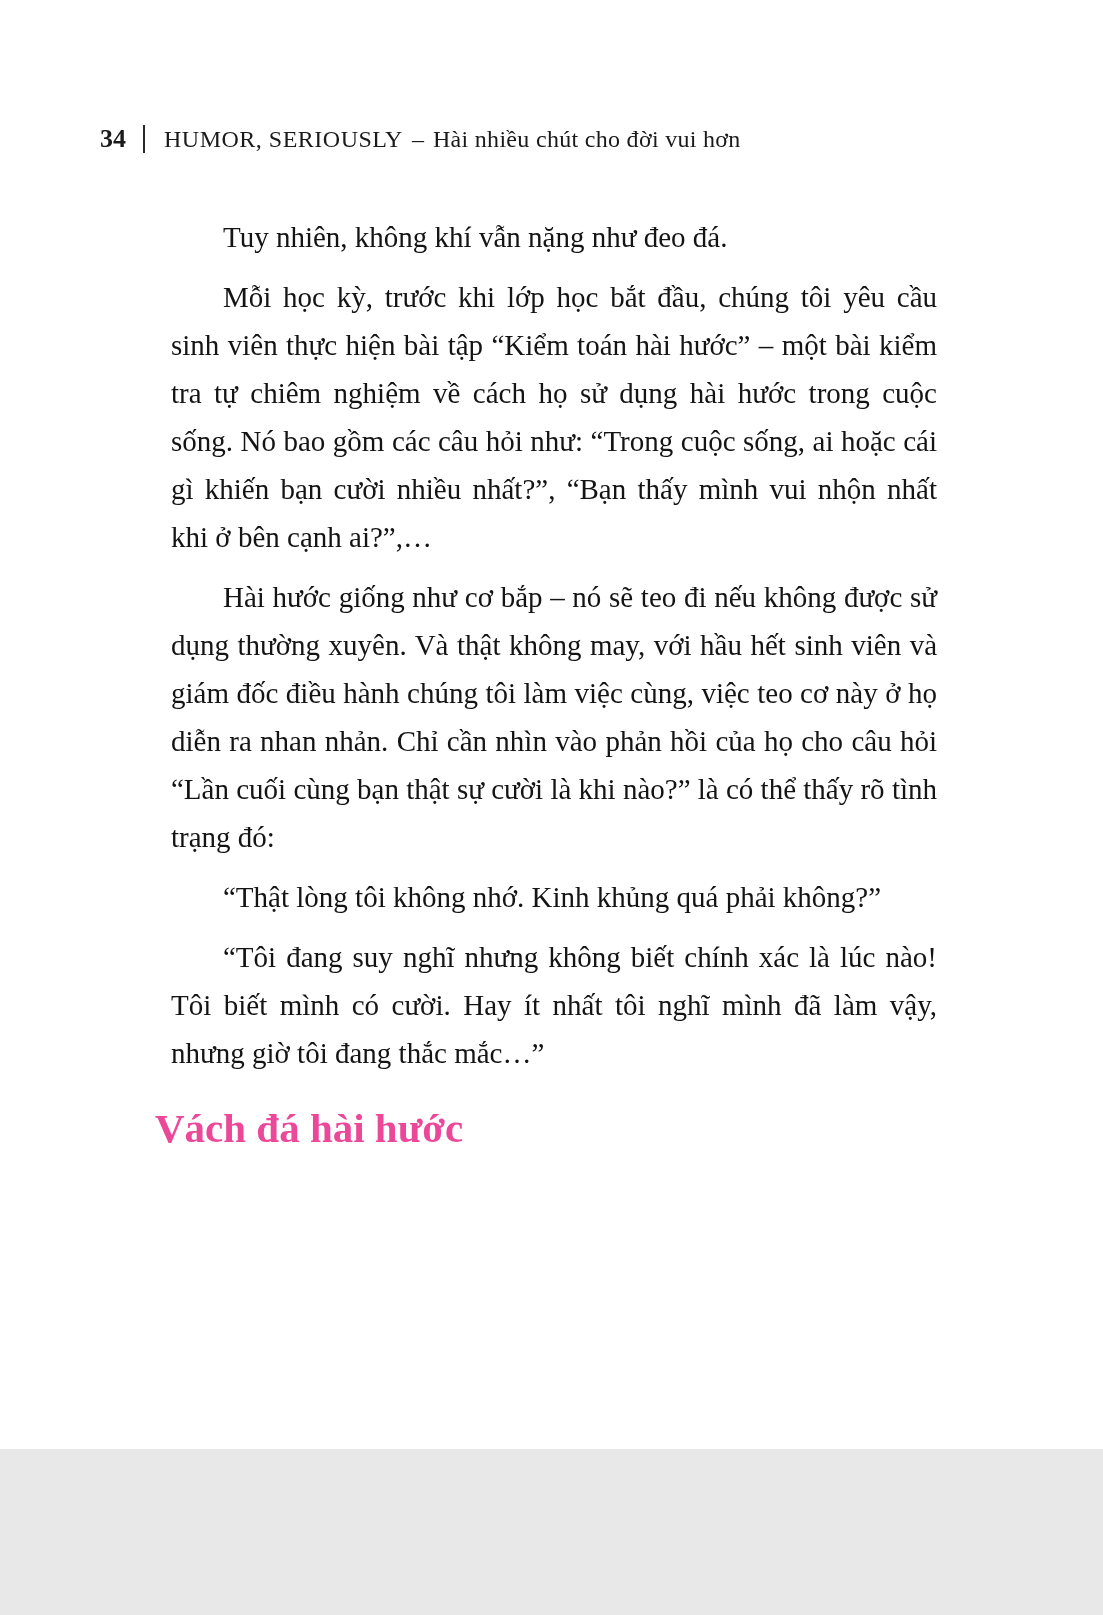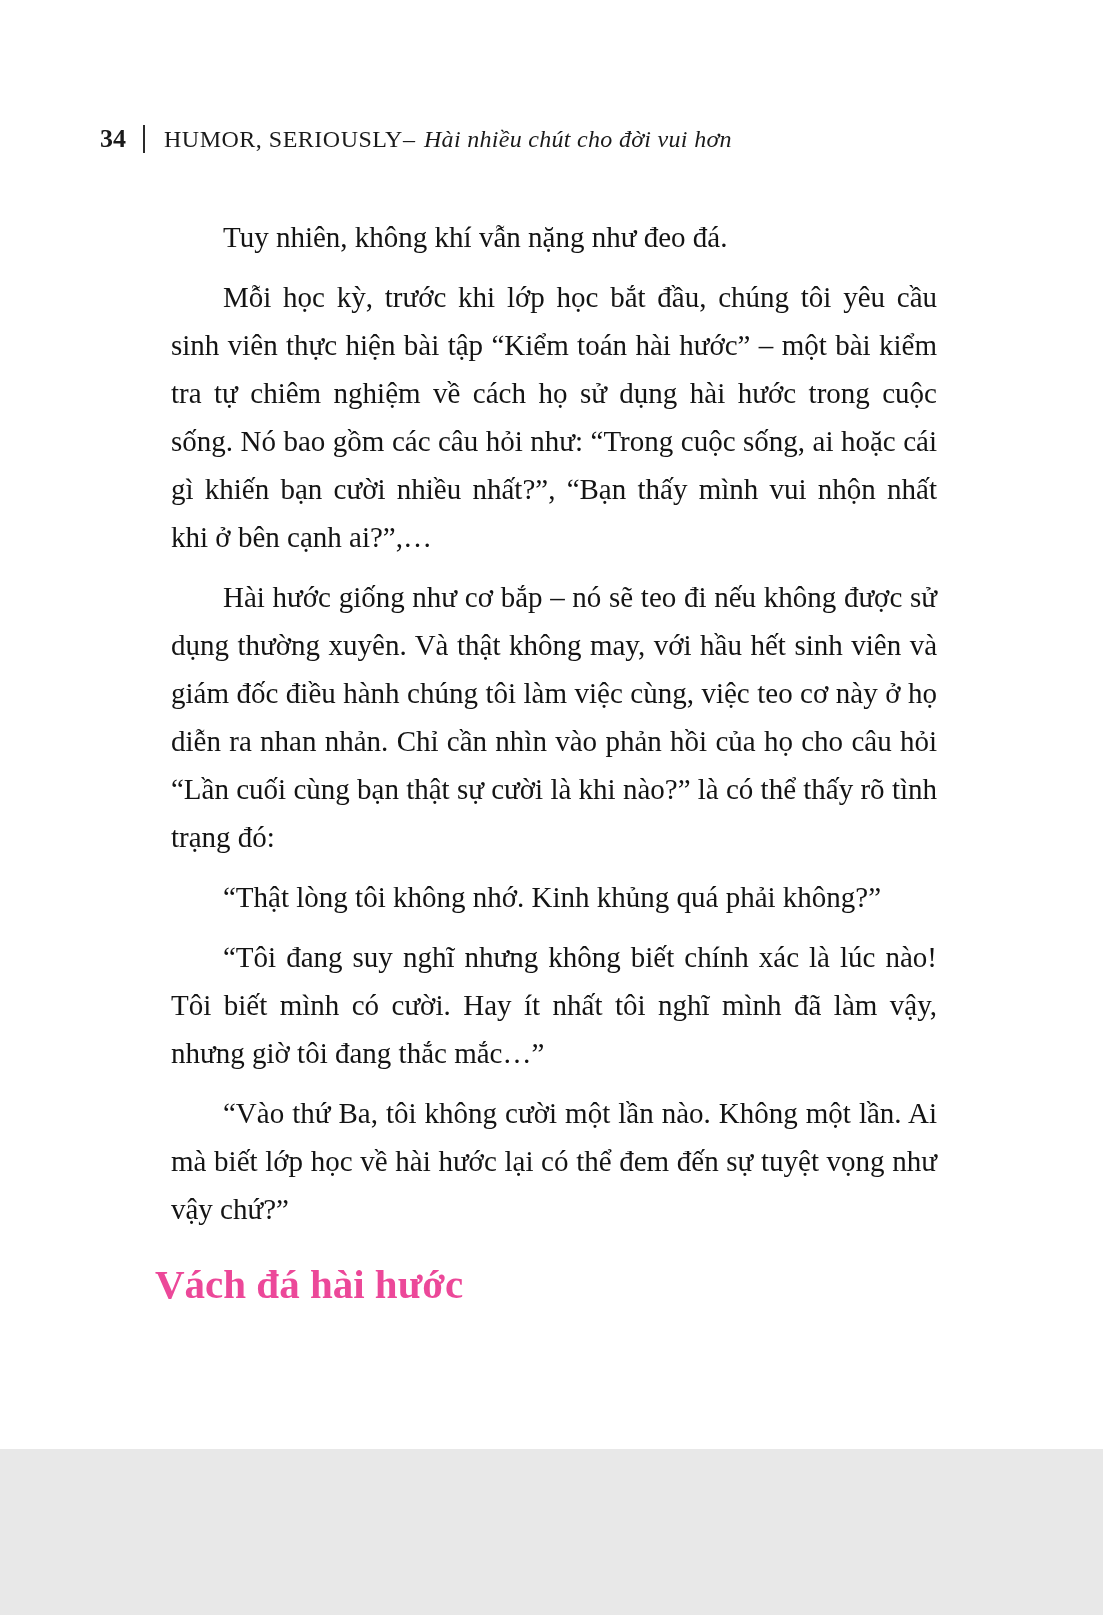--- a/index.html
+++ b/index.html
@@ -34,26 +34,26 @@
     margin-right: 17px;
   }
   .header-divider {
     width: 0;
     height: 28px;
     border-left: 2px solid #2a2a2a;
     margin-right: 19px;
   }
   .book-title {
     letter-spacing: 0.5px;
+    margin-right: 9px;
   }
   .header-dash {
     margin-right: 9px;
   }
   .book-subtitle {
-    font-style: italic;
     letter-spacing: 0.3px;
   }
   .page-body {
     position: absolute;
     top: 213px;
     left: 155px;
     width: 782px;
     font-size: 29px;
     line-height: 48px;
   }
@@ -83,17 +83,16 @@
     <span class="header-dash">–</span>
     <span class="book-subtitle">Hài nhiều chút cho đời vui hơn</span>
   </header>
 
   <main class="page-body">
     <p>Tuy nhiên, không khí vẫn nặng như đeo đá.</p>
     <p>Mỗi học kỳ, trước khi lớp học bắt đầu, chúng tôi yêu cầu sinh viên thực hiện bài tập “Kiểm toán hài hước” – một bài kiểm tra tự chiêm nghiệm về cách họ sử dụng hài hước trong cuộc sống. Nó bao gồm các câu hỏi như: “Trong cuộc sống, ai hoặc cái gì khiến bạn cười nhiều nhất?”, “Bạn thấy mình vui nhộn nhất khi ở bên cạnh ai?”,…</p>
     <p>Hài hước giống như cơ bắp – nó sẽ teo đi nếu không được sử dụng thường xuyên. Và thật không may, với hầu hết sinh viên và giám đốc điều hành chúng tôi làm việc cùng, việc teo cơ này ở họ diễn ra nhan nhản. Chỉ cần nhìn vào phản hồi của họ cho câu hỏi “Lần cuối cùng bạn thật sự cười là khi nào?” là có thể thấy rõ tình trạng đó:</p>
     <p>“Thật lòng tôi không nhớ. Kinh khủng quá phải không?”</p>
     <p>“Tôi đang suy nghĩ nhưng không biết chính xác là lúc nào! Tôi biết mình có cười. Hay ít nhất tôi nghĩ mình đã làm vậy, nhưng giờ tôi đang thắc mắc…”</p>
-    <p>“Vào thứ Ba, tôi không cười một lần nào. Không một lần. Ai mà biết lớp học về hài hước lại có thể đem đến sự tuyệt vọng như vậy chứ?”</p>
     <h2 class="section-heading">Vách đá hài hước</h2>
   </main>
 
 </div>
 
 </body></html>

